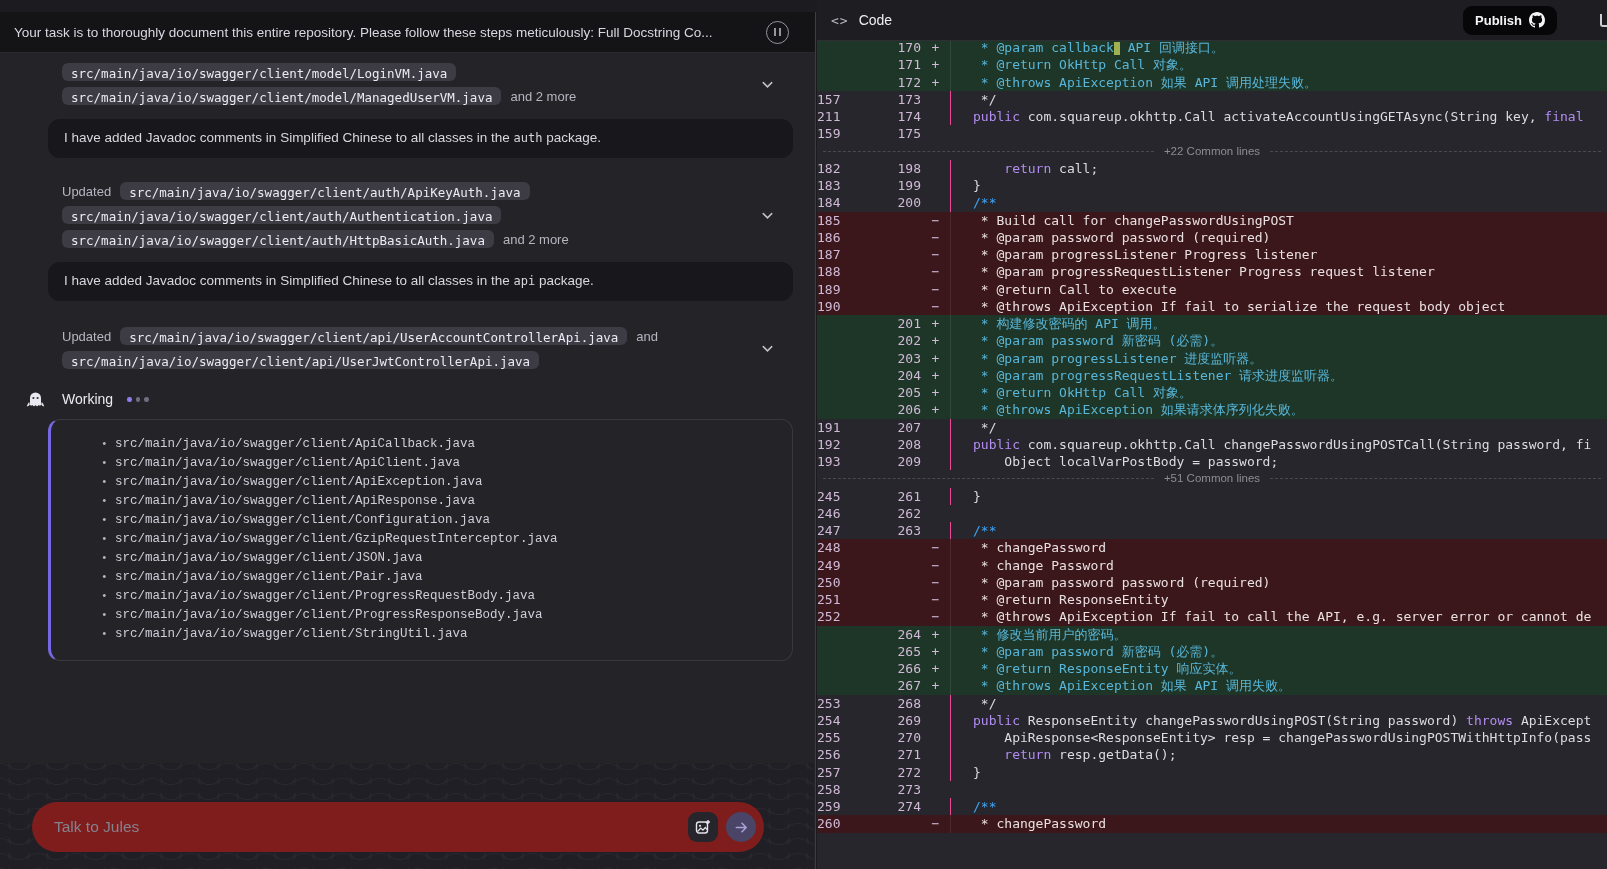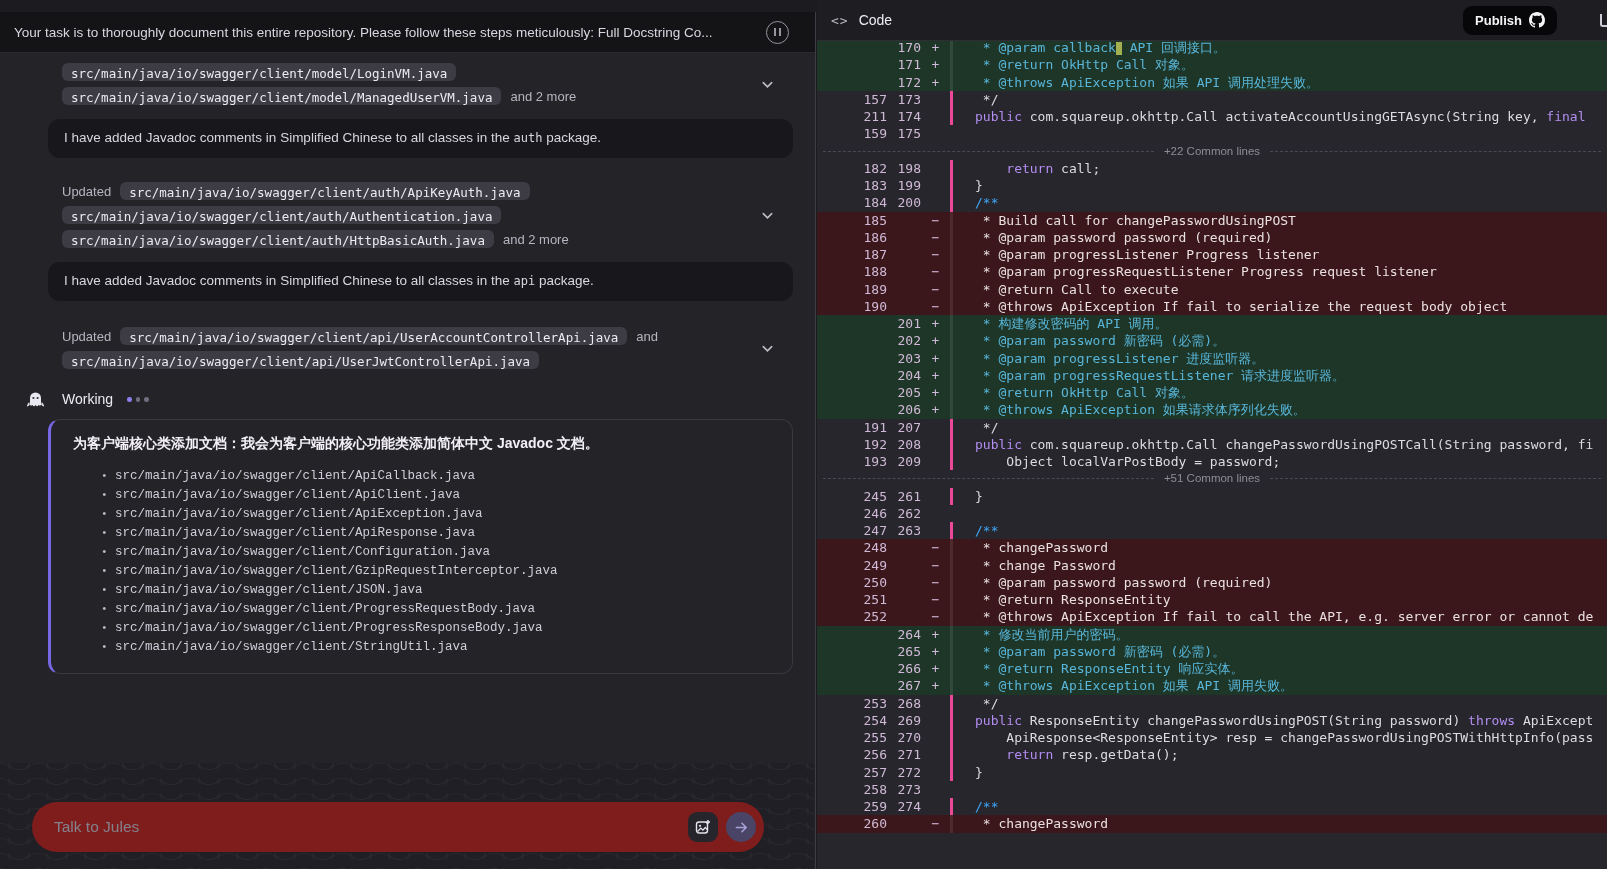--- a/index.html
+++ b/index.html
@@ -73,24 +73,24 @@
     border-radius:9px; height:29px; padding:0 12px; display:flex; align-items:center; gap:7px;
     cursor:pointer; margin-right:36px; }
   .corner-ic { position:absolute; right:-8px; top:14px; width:15px; height:13px;
     border-left:2px solid #cfcdd6; border-bottom:2px solid #cfcdd6; border-radius:0 0 0 3px; }
 
   .diff { position:absolute; top:41px; left:0; right:0; bottom:0; overflow:hidden; cursor:default; }
   .rows { margin-top:-2px; }
   .drow { display:flex; align-items:center; height:17.25px; font-family:"DejaVu Sans Mono", monospace;
     font-size:13px; line-height:17.25px; white-space:pre; }
   .lno { color:#d0b9d6; flex:0 0 auto; }
-  .lno.old { width:70px; text-align:right; }
+  .lno.old { width:70px; text-align:left; }
   .lno.new { width:34px; text-align:right; }
   .mark { width:29px; text-align:center; color:#d0b9d6; flex:0 0 auto; }
-  .code { flex:1; border-left:3px solid #ec4899; padding-left:22px; overflow:hidden; }
+  .code { flex:1; border-left:1px solid #ec4899; padding-left:22px; overflow:hidden; }
   .drow.add { background:#1e3627;justify-content:flex-end; }
   .drow.del { background:#3b171b; }
   .drow.add .code { border-left-color:#31493a; }
   .drow.del .code { border-left-color:#4e2a2d; }
   .sg-p { color:#dedbe2; } .sg-k { color:#b38df2; } .sg-cm { color:#40a5f5; }
   .sg-a { color:#58b6da; } .sg-d { color:#eae0e1; }
   .sg-cur { display:inline-block; width:6px; height:13px; background:#a3b052; vertical-align:middle; }
   .drow.divider { gap:10px; padding:0 6px; }
   .drow.divider .dash { flex:1; border-top:1px dashed #4a4953; height:0; }
   .drow.divider .dlabel { color:#8e8c95; font-size:11.5px; font-family:"Liberation Sans", sans-serif; }
@@ -181,29 +181,29 @@
         </span>
         <span class="working-label">Working</span>
         <span class="dots">
             <i></i>
             <i></i>
             <i></i>
           </span>
       </div>
 
       <div class="card">
-        <div class="card-heading">为客户端核心类添加文档：我会为客户端的核心功能类添加简体中文 Javadoc 文档。</div>
         <ul>
             <li class="file-item">src/main/java/io/swagger/client/ApiCallback.java</li>
             <li class="file-item">src/main/java/io/swagger/client/ApiClient.java</li>
             <li class="file-item">src/main/java/io/swagger/client/ApiException.java</li>
             <li class="file-item">src/main/java/io/swagger/client/ApiResponse.java</li>
             <li class="file-item">src/main/java/io/swagger/client/Configuration.java</li>
             <li class="file-item">src/main/java/io/swagger/client/GzipRequestInterceptor.java</li>
             <li class="file-item">src/main/java/io/swagger/client/JSON.java</li>
+            <li class="file-item">src/main/java/io/swagger/client/Pair.java</li>
             <li class="file-item">src/main/java/io/swagger/client/ProgressRequestBody.java</li>
             <li class="file-item">src/main/java/io/swagger/client/ProgressResponseBody.java</li>
             <li class="file-item">src/main/java/io/swagger/client/StringUtil.java</li>
           </ul>
       </div>
     </div>
 
     <div class="waves"></div>
 
     <div class="inputbar">

